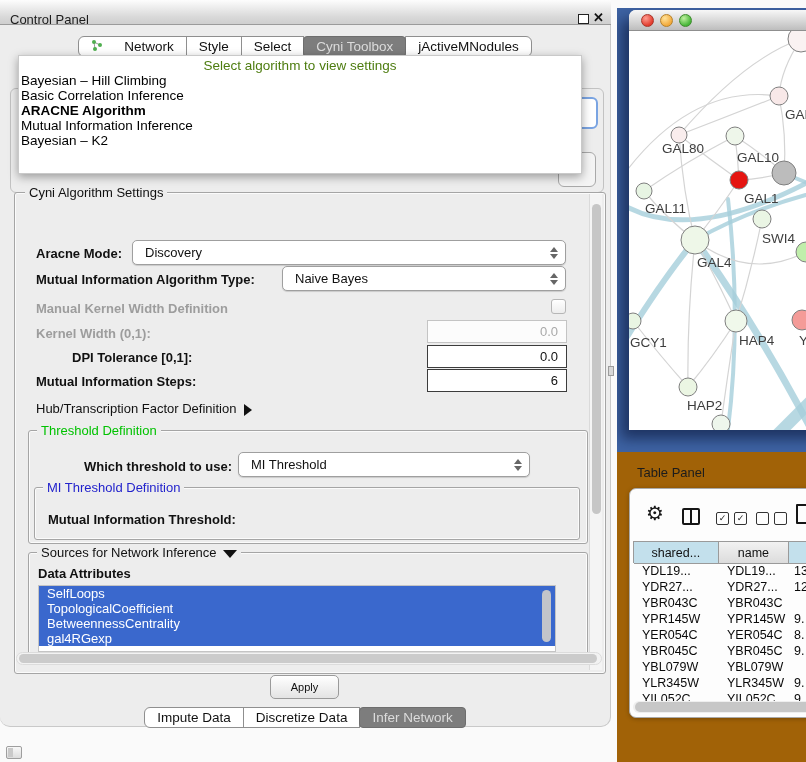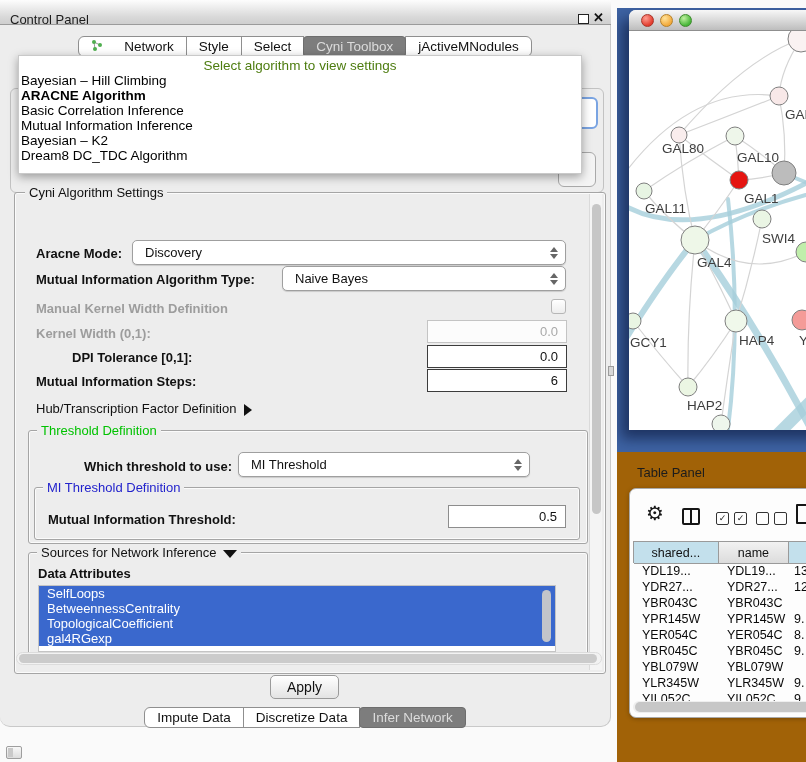--- a/index.html
+++ b/index.html
@@ -76,21 +76,21 @@
   .attr-item{height:15px;line-height:15px;background:#3a68cd;color:#fff;font-size:13px;padding-left:8px;white-space:nowrap;}
   #attr-scroll{position:absolute;right:4px;top:4px;width:9px;height:52px;background:#c9c9c9;border-radius:5px;opacity:.95;}
 
   
   #settings-vscroll{left:589px;top:194px;width:13px;height:476px;background:#f4f4f4;border-left:1px solid #dadada;box-sizing:border-box;}
   #settings-vscroll .thumb{position:absolute;left:2px;top:10px;width:9px;height:310px;background:#c6c6c6;border-radius:5px;}
   #settings-hscroll{left:16px;top:652px;width:586px;height:13px;background:#f2f2f2;border:1px solid #dcdcdc;border-radius:7px;box-sizing:border-box;}
   #settings-hscroll .thumb{position:absolute;left:2px;top:1px;width:578px;height:9px;background:#cbcbcb;border-radius:5px;}
 
   #apply-btn{left:270px;top:675px;width:67px;height:22px;border:1px solid #9a9a9a;border-radius:5px;
-    background:linear-gradient(#ffffff,#e3e3e3);display:flex;align-items:center;justify-content:center;font-size:14px;}
+    background:linear-gradient(#ffffff,#e3e3e3);display:flex;align-items:center;justify-content:center;font-size:11px;}
 
   #panel-grip{left:608px;top:366px;width:6px;height:10px;background:#d8d8d8;border:1px solid #9c9c9c;box-sizing:border-box;}
 
   
   #desktop{left:617px;top:8px;width:189px;height:444px;background:#3e63a3;overflow:hidden;}
   #net-window{position:absolute;left:12px;top:2px;width:200px;height:420px;background:#fff;
     border-radius:7px 0 0 0;box-shadow:-8px 9px 14px rgba(8,20,55,.6);}
   #net-titlebar{position:absolute;left:0;top:0;width:100%;height:21px;border-radius:7px 0 0 0;
     background:linear-gradient(#f7f7f7,#c9c9c9 80%,#bdbdbd);border-bottom:1px solid #8f8f8f;box-sizing:border-box;}
   .traffic{position:absolute;top:4px;width:13px;height:13px;border-radius:50%;box-sizing:border-box;}
@@ -172,25 +172,24 @@
   </div>
 
   <div class="abs" id="hidden-panel"></div>
   <div class="abs" id="combo-frag1"></div>
   <div class="abs" id="combo-frag2"></div>
 
   <div class="abs" id="algo-dropdown">
     <div class="abs" id="dd-placeholder">Select algorithm to view settings</div>
     <div class="abs" id="dd-items">
         <div class="dd-item">Bayesian – Hill Climbing</div>
+        <div class="dd-item">Basic Correlation Inference</div>
         <div class="dd-item bold">ARACNE Algorithm</div>
-        <div class="dd-item">Basic Correlation Inference</div>
         <div class="dd-item">Mutual Information Inference</div>
         <div class="dd-item">Bayesian – K2</div>
-        <div class="dd-item">Dream8 DC_TDC Algorithm</div>
       </div>
   </div>
 
   <div class="abs group" id="settings-group">
     <span class="legend" style="left:10px;">Cyni Algorithm Settings</span>
   </div>
 
 
   <div class="lbl bold" style="left:36px;top:246px;">Aracne Mode:</div>
   <div class="combo" style="left:132px;top:240px;width:434px;height:25px;">
@@ -241,32 +240,29 @@
     <span class="stepper">
         <span class="up"></span>
         <span class="dn"></span>
       </span>
   </div>
 
   <div class="abs group" id="mithr-group">
     <span class="legend blue" style="left:8px;">MI Threshold Definition</span>
   </div>
   <div class="lbl bold" style="left:48px;top:512px;">Mutual Information Threshold:</div>
-  <div class="field" style="left:448px;top:505px;width:118px;height:23px;border-color:#8d8d8d;">
-    <span>0.5</span>
-  </div>
 
   <div class="abs group" id="sources-group">
     <span class="legend" style="left:8px;color:#111;"><span>Sources for Network Inference</span><span class="tri-down"></span></span>
   </div>
   <div class="lbl bold" style="left:38px;top:566px;">Data Attributes</div>
   <div class="abs" id="attr-list">
     <div class="attr-item">SelfLoops</div>
+      <div class="attr-item">TopologicalCoefficient</div>
       <div class="attr-item">BetweennessCentrality</div>
-      <div class="attr-item">TopologicalCoefficient</div>
       <div class="attr-item">gal4RGexp</div>
   <div id="attr-scroll"></div>
     </div>
 
   <div class="abs" id="settings-vscroll">
       <div class="thumb"></div>
     </div>
   <div class="abs" id="settings-hscroll">
       <div class="thumb"></div>
     </div>

